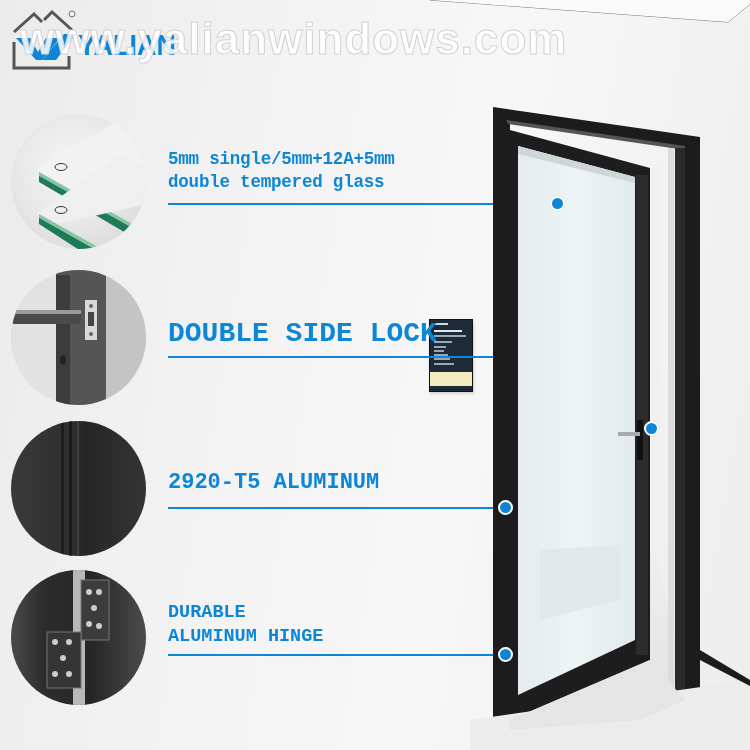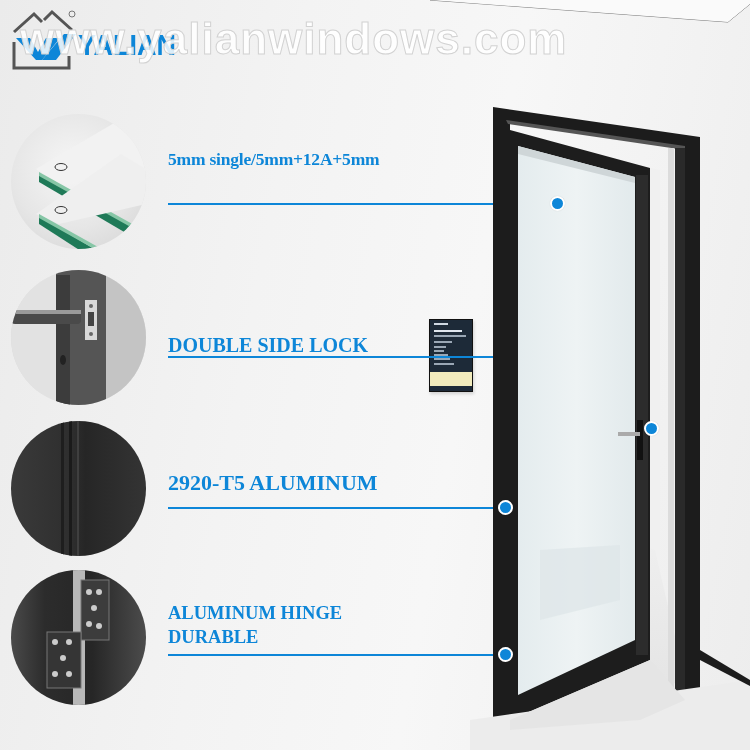--- a/index.html
+++ b/index.html
@@ -43,25 +43,25 @@
       overflow: hidden; left: 11px;
     }
     .circle-glass { top: 114px; background: radial-gradient(circle at 45% 40%, #f6f6f6 0%, #e6e6e6 55%, #d2d2d2 100%); }
     .circle-lock { top: 270px; background: linear-gradient(90deg, #d9d9d9 0%, #eeeeee 40%, #d5d5d5 100%); }
     .circle-alu { top: 421px; background: linear-gradient(90deg, #3a3a3a 0%, #2e2e2e 45%, #262626 55%, #343434 100%); }
     .circle-hinge { top: 570px; background: linear-gradient(90deg, #4a4a4a 0%, #2c2c2c 25%, #262626 60%, #4c4c4c 100%); }
 
     
     .label {
       position: absolute; left: 168px;
-      font-family: Liberation Serif, serif;
+      font-family: Liberation Mono, monospace;
       color: #0d86d8; font-weight: 700;
     }
     .label-glass { top: 148px; font-size: 17.5px; line-height: 23px; letter-spacing: -0.2px; }
-    .label-lock { top: 334px; font-size: 20px; }
+    .label-lock { top: 318px; font-size: 28px; }
     .label-alu { top: 470px; font-size: 22px; }
     .label-hinge { top: 601px; font-size: 18.5px; line-height: 24px; }
 
     .leader { position: absolute; height: 2px; background: #0d86d8; }
     .leader-v { position: absolute; width: 2px; background: #0d86d8; }
     .dot {
       position: absolute; width: 15px; height: 15px; border-radius: 50%;
       background: #0d86d8; border: 2px solid #ffffff;
       box-shadow: 0 0 1px rgba(0,0,0,0.2);
       z-index: 3;
@@ -157,20 +157,21 @@
     <polygon points="28,58 125,112 125,116 28,62" fill="#86c6a6"></polygon>
     <polygon points="25,100 110,40 135,55 135,90 48,110" fill="#efefef"></polygon>
     <polygon points="28,102 100,145 90,150 28,110" fill="#1f7a58"></polygon>
     <polygon points="28,100 105,143 103,146 28,104" fill="#86c6a6"></polygon>
     <ellipse cx="50" cy="53" rx="6" ry="3.5" fill="none" stroke="#333" stroke-width="1"></ellipse>
     <ellipse cx="50" cy="96" rx="6" ry="3.5" fill="none" stroke="#333" stroke-width="1"></ellipse>
   </svg>
 </div>
 <div class="label label-glass">
   <div>5mm single/5mm+12A+5mm</div>
+  <div>double tempered glass</div>
 </div>
 <div class="leader" style="left:168px;top:203px;width:388px;"></div>
 <div class="dot" style="left:550px;top:196px;"></div>
 
 <div class="circle circle-lock">
   <svg width="135" height="135" viewBox="0 0 135 135">
     <rect x="0" y="0" width="135" height="135" fill="#e2e2e2"></rect>
     <rect x="95" y="0" width="40" height="135" fill="#c4c4c4"></rect>
     <rect x="45" y="0" width="50" height="135" fill="#555"></rect>
     <rect x="45" y="5" width="14" height="130" fill="#3c3c3c"></rect>
@@ -214,17 +215,17 @@
     <circle cx="78" cy="54" r="3" fill="#ccc"></circle>
       <circle cx="88" cy="56" r="3" fill="#ccc"></circle>
     <circle cx="44" cy="72" r="3" fill="#ccc"></circle>
       <circle cx="58" cy="72" r="3" fill="#ccc"></circle>
     <circle cx="52" cy="88" r="3" fill="#ccc"></circle>
     <circle cx="44" cy="104" r="3" fill="#ccc"></circle>
       <circle cx="58" cy="104" r="3" fill="#ccc"></circle>
   </svg>
 </div>
 <div class="label label-hinge">
+  <div>DURABLE</div>
   <div>ALUMINUM HINGE</div>
-  <div>DURABLE</div>
 </div>
 <div class="leader" style="left:168px;top:654px;width:336px;"></div>
 <div class="dot" style="left:498px;top:647px;"></div>
 
 </body></html>

